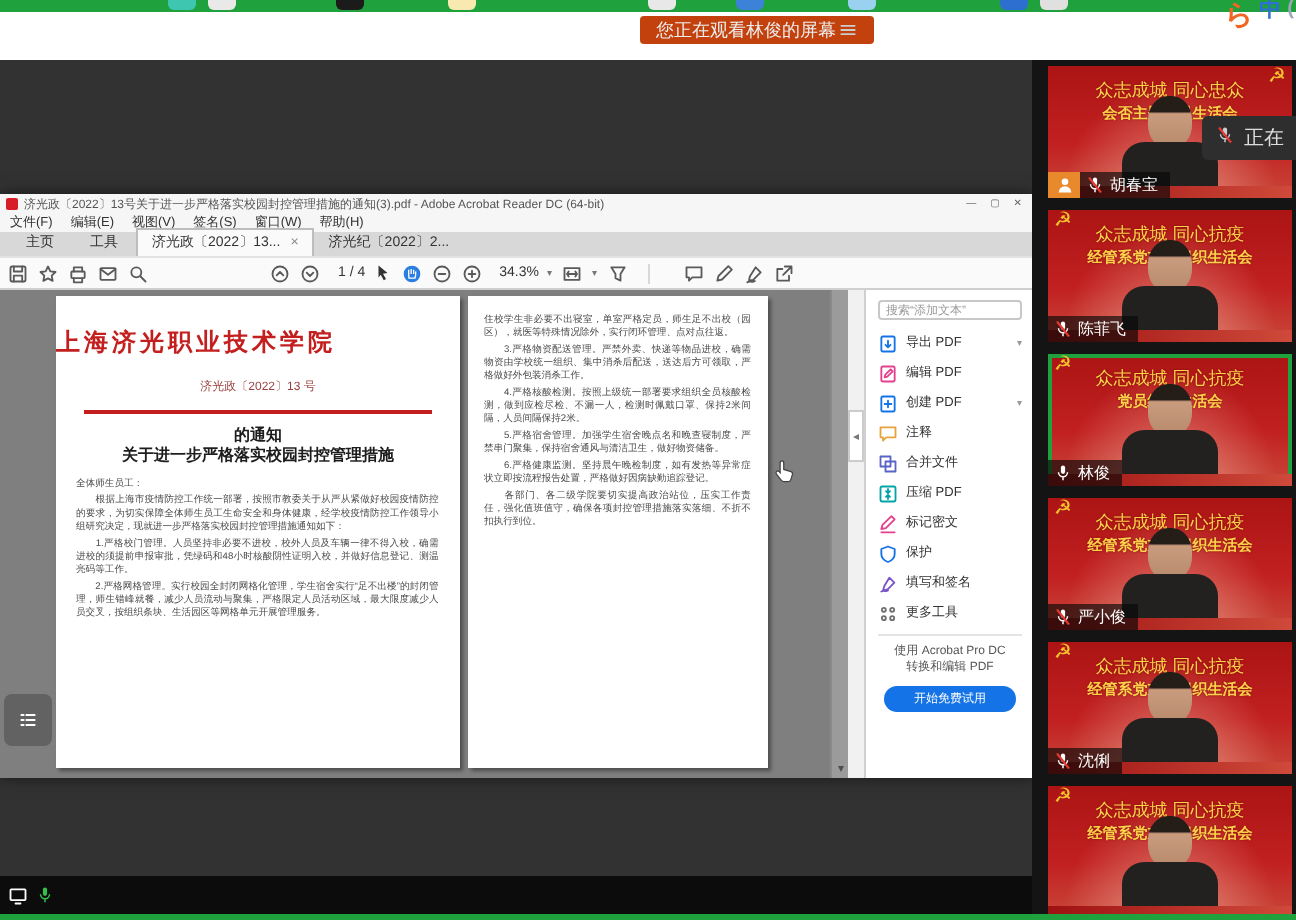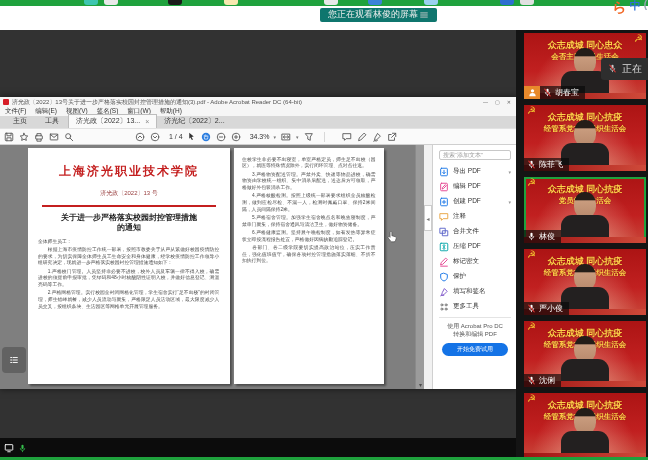--- a/index.html
+++ b/index.html
@@ -7,22 +7,22 @@
   body {
     position:relative; overflow:hidden; background:#323232;
     font-family:"Liberation Sans","DejaVu Sans",sans-serif;
   }
   
   .green-strip{position:absolute;top:0;left:0;width:648px;height:6px;background:#1fa23d;z-index:8}
   .sliver{position:absolute;top:0;height:5px;width:14px;border-radius:0 0 3px 3px}
   .white-bar{position:absolute;top:6px;left:0;width:648px;height:24px;background:#ffffff;z-index:4}
   .brand-icons{position:absolute;top:0;right:1px;z-index:9;display:flex;align-items:flex-start;gap:3px;font-weight:bold;line-height:1}
   .brand-icons span{display:block}
-  .share-banner{position:absolute;left:320px;top:8px;height:14px;background:#0f766e;border-radius:2px;
-    color:#eeeeee;font-size:9px;display:flex;gap:1px;padding:0 8px;z-index:10;white-space:nowrap}
+  .share-banner{position:absolute;left:320px;top:8px;height:14px;background:#c2410c;border-radius:2px;
+    color:#eeeeee;font-size:9px;display:flex;align-items:center;gap:1px;padding:0 8px;z-index:10;white-space:nowrap}
   .share-banner .hicon{color:#cccccc;display:flex;align-items:center}
   
   .mute-popup{position:absolute;left:601px;top:58px;width:70px;height:22px;background:#2e2e2e;border-radius:3px;
     display:flex;align-items:center;gap:5px;padding:0 7px;color:#dddddd;font-size:10px;z-index:11;white-space:nowrap}
   
   .pdf-window{position:absolute;left:0;top:97px;width:517px;height:292px;background:#f1f1f1;z-index:5;box-shadow:0 0 7px rgba(0,0,0,.55)}
   .titlebar{height:10px;display:flex;align-items:center;font-size:6px;color:#555;padding:0 3px;gap:3px;background:#f6f6f6;white-space:nowrap;overflow:hidden}
   .acro-logo{width:6px;height:6px;background:#d71e28;border-radius:1px;flex:none}
   .winbtns{margin-left:auto;display:flex;gap:7px;font-size:5px;color:#666;padding-right:3px}
   .menubar{height:9px;display:flex;gap:9px;font-size:6.5px;color:#333;align-items:center;padding:0 5px;background:#f6f6f6;white-space:nowrap}
@@ -37,21 +37,21 @@
   .toolbar .gap{width:56px}
   .toolbar .gap2{width:12px}
   .toolbar .txt{margin:0 4px;color:#333}
   .toolbar .caret{font-size:5px;color:#777;margin-right:5px}
   .toolbar .sep{width:1px;height:10px;background:#d8d8d8;margin:0 5px}
   
   .doc-area{position:absolute;left:0;top:48px;width:424px;height:244px;background:#7f7f7f;overflow:hidden}
   .page{position:absolute;top:3px;background:#ffffff;box-shadow:1.5px 1.5px 2px rgba(0,0,0,.4);overflow:hidden}
   .page1{left:28px;width:202px;height:236px}
   .page2{left:234px;width:150px;height:236px}
-  .letterhead{margin-top:15px;text-align:center;color:#c41f1f;font-family:"Liberation Serif","DejaVu Serif",serif;
+  .letterhead{margin-top:15px;text-align:left;color:#c41f1f;font-family:"Liberation Serif","DejaVu Serif",serif;
     font-weight:bold;font-size:12px;letter-spacing:2px;white-space:nowrap}
   .docnum{text-align:center;color:#9a4040;font-size:6px;margin-top:9px}
   .redline{height:2px;background:#c41f1f;margin:7px 14px 6px}
   .heading{text-align:center;font-weight:bold;color:#1d1d1d;font-size:8px;line-height:10px;font-family:"Liberation Serif","DejaVu Serif",serif}
   .bodywrap{margin:5px 10px 0;overflow:hidden;height:130px}
   .bodywrap2{margin:8px 8px 0;overflow:hidden;height:222px}
   .shrink{font-size:8px;line-height:11px;color:#4a4a4a;text-align:justify;transform:scale(.6);transform-origin:0 0;width:166%}
   .shrink p{margin-bottom:3px}
   .thumb-btn{position:absolute;left:2px;top:202px;width:24px;height:26px;background:rgba(96,96,96,.92);
     border-radius:4px;display:flex;align-items:center;justify-content:center;color:#fff}
@@ -71,21 +71,21 @@
   .hand-cursor{position:absolute;left:387px;top:229px;z-index:7}
   
   .tiles-col{position:absolute;left:516px;top:30px;width:132px;height:427px;background:#141414;z-index:6;overflow:hidden}
   .tile{position:absolute;left:8px;width:122px;height:66px;overflow:hidden;
     background:radial-gradient(ellipse at 50% 100%, rgba(255,214,190,.55), rgba(255,214,190,0) 62%),
                linear-gradient(180deg,#ac1414 0%,#c12020 58%,#c9473a 100%)}
   .tile.active{outline:2px solid #1fa23d;outline-offset:-2px}
   .tile .bottomband{position:absolute;bottom:0;left:0;right:0;height:6px;background:linear-gradient(90deg,#9e1212,#cf4a3a)}
   .emblem{position:absolute;top:1px;font-size:10px;color:#f4c430;line-height:1;z-index:1}
   .emblem.left{left:3px}.emblem.right{right:3px}
-  .bg1{position:absolute;top:6px;width:100%;text-align:center;color:#ffd24a;font-size:9px;font-weight:bold;white-space:nowrap;text-shadow:0 0 1px #7a0d0d}
+  .bg1{position:absolute;top:6px;width:100%;text-align:center;color:#ffd24a;font-size:9px;font-weight:normal;white-space:nowrap;text-shadow:0 0 1px #7a0d0d}
   .bg2{position:absolute;top:19px;width:100%;text-align:center;color:#ffd24a;font-size:7.5px;font-weight:bold;white-space:nowrap;text-shadow:0 0 1px #7a0d0d}
   .person{position:absolute;left:50%;top:15px;transform:translateX(-50%);width:48px;height:52px}
   .person .head{width:22px;height:26px;margin:0 auto;border-radius:46% 46% 44% 44%;
     background:linear-gradient(180deg,#241d18 0%,#241d18 30%,#c99c7e 34%,#b8896c 100%)}
   .person .bust{width:48px;height:24px;background:#232020;border-radius:11px 11px 0 0;margin-top:-3px}
   .namebar{position:absolute;left:0;bottom:0;display:flex;align-items:center;gap:3px;background:rgba(8,8,8,.66);
     padding:1px 6px 1px 3px;color:#ffffff;font-size:8px;white-space:nowrap;z-index:2}
   .namebar.shift{left:16px}
   .badge{position:absolute;left:0;bottom:0;width:16px;height:13px;background:#e8892b;display:flex;align-items:center;justify-content:center;z-index:2}
   
@@ -267,22 +267,22 @@
           <path d="M5 3H2v7h7V7M6.5 1.5h4v4M10.5 1.5L5.5 6.5"></path>
         </svg>
       </span>
   </div>
 
   <div class="doc-area">
     <div class="page page1">
       <div class="letterhead">上海济光职业技术学院</div>
       <div class="docnum">济光政〔2022〕13 号</div>
       <div class="redline"></div>
+      <div class="heading">的通知</div>
       <div class="heading">关于进一步严格落实校园封控管理措施</div>
-      <div class="heading">的通知</div>
       <div class="bodywrap">
           <div class="shrink" id="page1-body">
             <p>全体师生员工：</p>
             <p>　　根据上海市疫情防控工作统一部署，按照市教委关于从严从紧做好校园疫情防控的要求，为切实保障全体师生员工生命安全和身体健康，经学校疫情防控工作领导小组研究决定，现就进一步严格落实校园封控管理措施通知如下：</p>
             <p>　　1.严格校门管理。人员坚持非必要不进校，校外人员及车辆一律不得入校，确需进校的须提前申报审批，凭绿码和48小时核酸阴性证明入校，并做好信息登记、测温亮码等工作。</p>
             <p>　　2.严格网格管理。实行校园全封闭网格化管理，学生宿舍实行“足不出楼”的封闭管理，师生错峰就餐，减少人员流动与聚集，严格限定人员活动区域，最大限度减少人员交叉，按组织条块、生活园区等网格单元开展管理服务。</p>
           </div>
         </div>
     </div>
     <div class="page page2">

